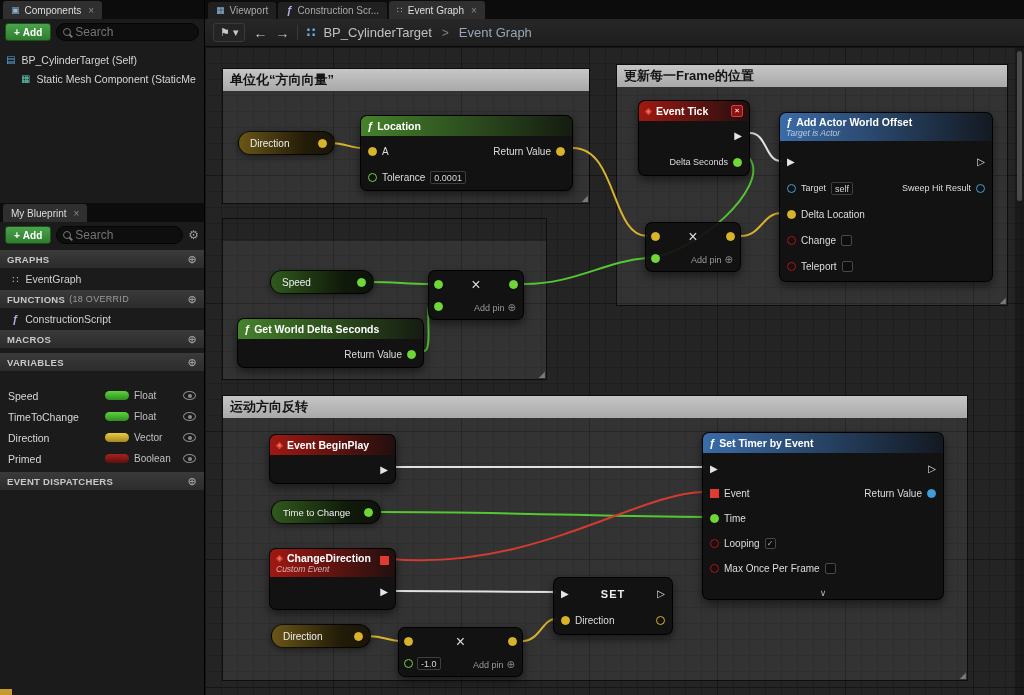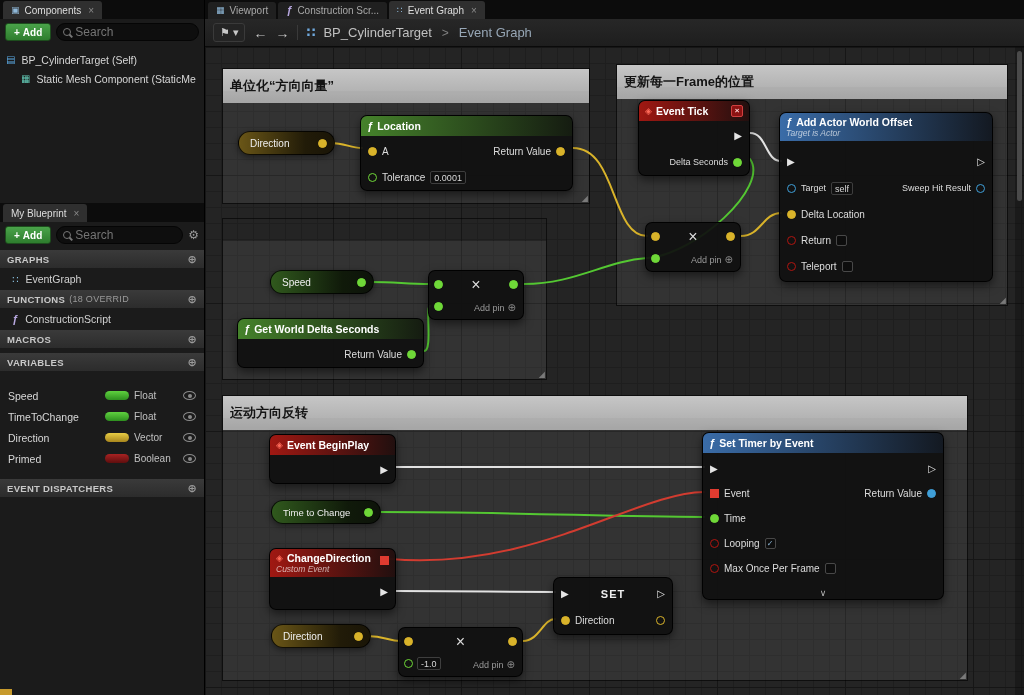--- a/index.html
+++ b/index.html
@@ -58,21 +58,21 @@
 
 
 .graph{position:relative;flex:1;background-color:#242424;background-image:
  linear-gradient(#161616 1px,transparent 1px),linear-gradient(90deg,#161616 1px,transparent 1px),
  linear-gradient(#1e1e1e 1px,transparent 1px),linear-gradient(90deg,#1e1e1e 1px,transparent 1px);
  background-size:128px 128px,128px 128px,16px 16px,16px 16px;overflow:hidden}
 .vsb{position:absolute;right:0;top:0;bottom:0;width:9px;background:rgba(8,8,8,.35)}
 .vsb .thumb{position:absolute;top:4px;right:2px;width:5px;height:150px;background:#4a4a4a;border-radius:3px}
 
 .comment{position:absolute;border:1px solid rgba(0,0,0,.6)}
-.chead{height:34px;background:linear-gradient(#c6c6c6,#a9a9a9);display:flex;align-items:center;padding:0 7px;font-size:13px;font-weight:bold;color:#141414;white-space:nowrap}
+.chead{height:22px;background:linear-gradient(#c6c6c6,#a9a9a9);display:flex;align-items:center;padding:0 7px;font-size:13px;font-weight:bold;color:#141414;white-space:nowrap}
 .cbody{position:absolute;left:0;right:0;top:22px;bottom:0;background:rgba(150,150,150,.14)}
 .chandle{position:absolute;right:1px;bottom:0;font-size:8px;color:rgba(230,230,230,.4);line-height:1}
 
 .wires{position:absolute;left:0;top:0;pointer-events:none}
 .wires path{fill:none;stroke-width:2;stroke-linecap:round}
 .wy{stroke:#d9b32a}.wg{stroke:#54c832}.ww{stroke:#e2e2e2;stroke-width:2.2}.wr{stroke:#d23c30}
 
 .node{position:absolute;background:rgba(16,16,16,.93);border:1px solid rgba(0,0,0,.9);border-radius:7px;box-shadow:0 4px 10px rgba(0,0,0,.5)}
 .nhead{height:20px;display:flex;align-items:center;gap:4px;padding:0 6px;border-radius:6px 6px 0 0;font-size:10.5px;font-weight:bold;color:#fff;white-space:nowrap;position:relative}
 .nhead.two{height:28px;flex-direction:column;align-items:flex-start;justify-content:center;gap:1px}
@@ -203,21 +203,21 @@
       <span class="vtype">Vector</span>
       <span class="eye"></span>
     </div>
     <div class="vrow">
       <span>Primed</span>
       <span class="tpill tp-bool"></span>
       <span class="vtype">Boolean</span>
       <span class="eye"></span>
     </div>
   </div>
-  <div class="sect" style="margin-top:10px">
+  <div class="sect" style="margin-top:3px">
     <span>EVENT DISPATCHERS</span>
     <span class="addc">⊕</span>
   </div>
   <div class="corner-accent"></div>
 </div>
 
 <div class="main">
   <div class="tabbar">
     <div class="tab">
       <span class="ticon">▦</span>
@@ -353,21 +353,21 @@
           <span class="spacer"></span>
           <span>Sweep Hit Result</span>
           <span class="pc b"></span>
         </div>
         <div class="row">
           <span class="pc y fill"></span>
           <span>Delta Location</span>
         </div>
         <div class="row">
           <span class="pc r"></span>
-          <span>Return</span>
+          <span>Change</span>
           <span class="cb"></span>
         </div>
         <div class="row">
           <span class="pc r"></span>
           <span>Teleport</span>
           <span class="cb"></span>
         </div>
       </div>
     </div>
 

